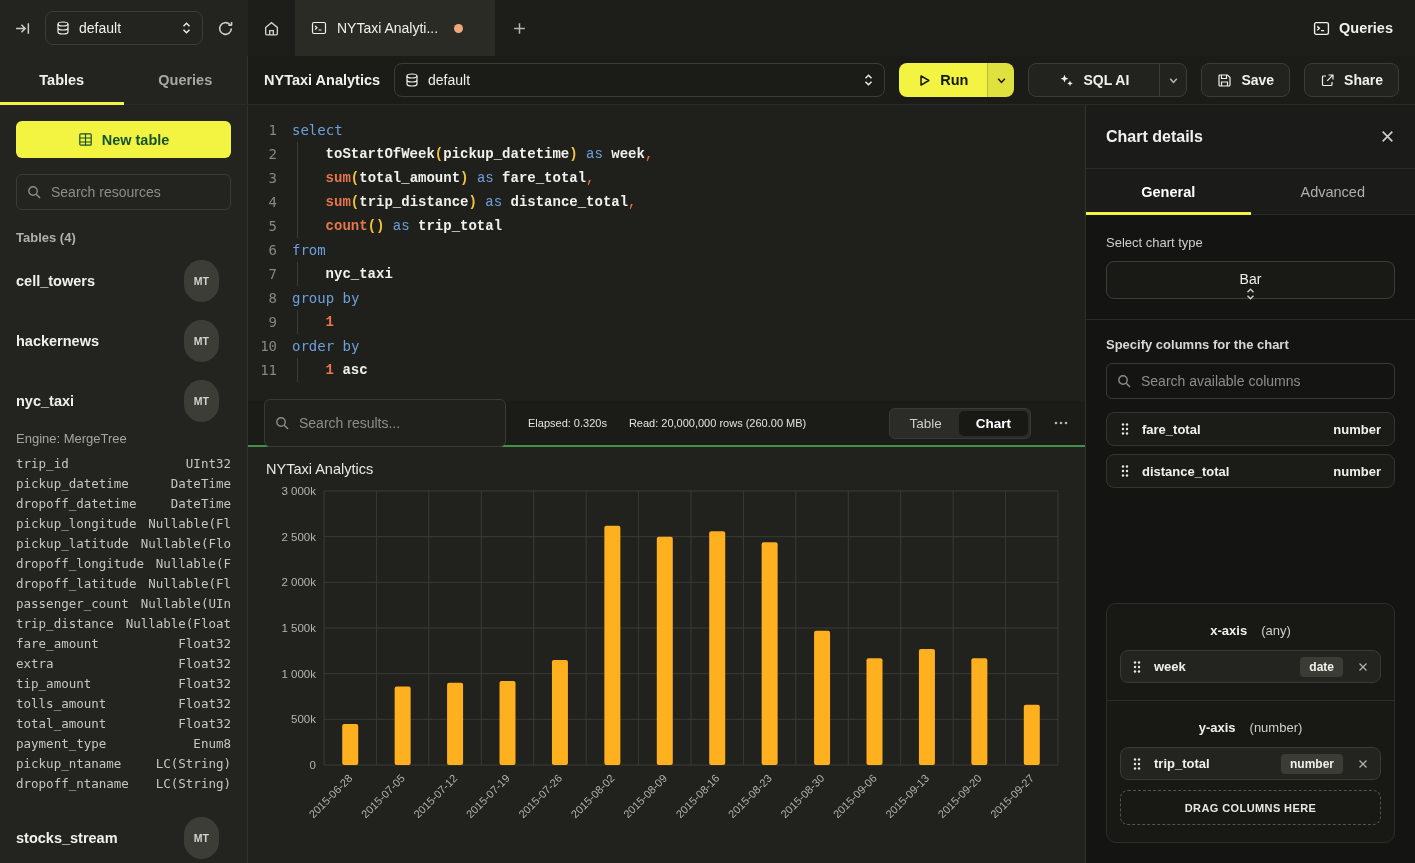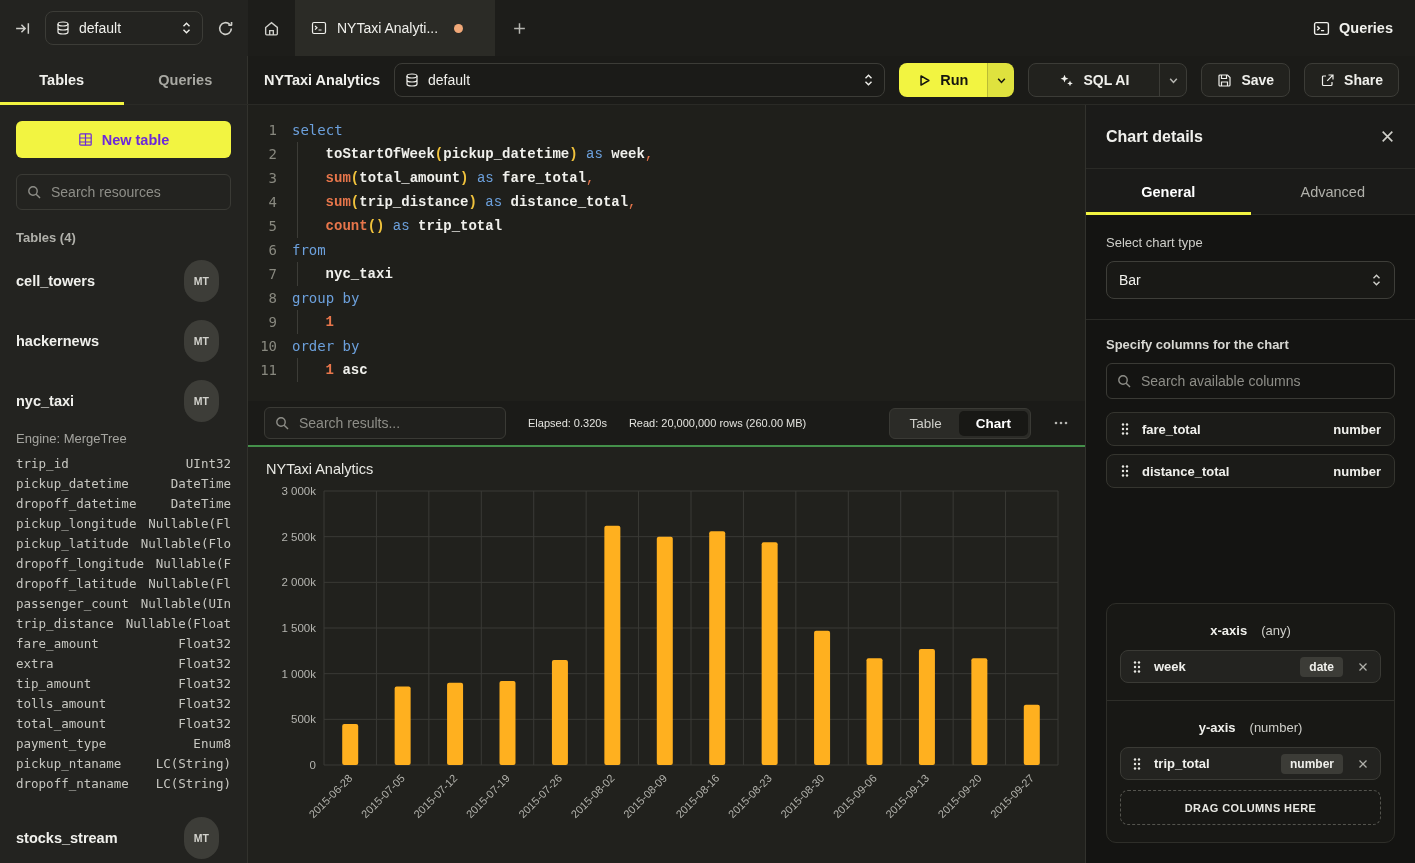--- a/index.html
+++ b/index.html
@@ -53,21 +53,21 @@
   .sqlai{border:1px solid #3c3c37; border-radius:8px; background:#22221e;}
   .sqlai-main{display:flex; align-items:center; gap:9px; padding:0 30px; font-weight:600;}
   .sqlai-chev{width:27px; display:flex; align-items:center; justify-content:center; border-left:1px solid #3c3c37; color:#b5b5b0;}
 
   
   .row3{flex:1; display:flex; align-items:stretch; min-height:0;}
 
   
   .sidebar{width:248px; flex:none; background:var(--sidebar); border-right:1px solid var(--border);
     display:flex; flex-direction:column; overflow:hidden; padding-top:16px;}
-  .new-table{margin:0 16px; height:37px; border-radius:6px; background:var(--yellow); color:#6d28d9;
+  .new-table{margin:0 16px; height:37px; border-radius:6px; background:var(--yellow); color:#14532d;
     font-weight:700; font-size:14.5px; display:flex; align-items:center; justify-content:center; gap:9px; border:none;}
   .search-wrap{position:relative; margin:16px 16px 0;}
   .search-wrap .icon{position:absolute; left:11px; top:50%; transform:translateY(-50%); color:var(--muted2);}
   .search-input{width:100%; height:36px; border:1px solid #3a3a35; border-radius:6px; background:transparent;
     color:var(--text); padding:0 10px 0 34px; font-size:14px; font-family:"Liberation Sans",sans-serif;}
   .search-input::placeholder{color:var(--muted2);}
   .section-label{margin:20px 16px 6px; color:#b0b0aa; font-size:13px; font-weight:600;}
   .tables-list{overflow:hidden; flex:1;}
   .table-row{display:flex; align-items:center; padding:9px 28px 9px 16px;}
   .table-row .tname{font-size:14.5px; font-weight:600; flex:1;}
@@ -86,21 +86,21 @@
   .code-line .ln{width:44px; flex:none; text-align:right; padding-right:15px; color:#88887f;}
   .code-line .code{flex:1;}
   .code-line.indented .code{background:linear-gradient(to right, transparent 5px, #3c3c37 5px, #3c3c37 6px, transparent 6px);font-family:Liberation Mono, monospace;}
   .kw{color:var(--kw);} .fn{color:var(--fn); font-weight:700;} .fnw{color:var(--text); font-weight:700;}
   .par{color:var(--par); font-weight:700;} .id{color:var(--text); font-weight:700;}
   .pun{color:var(--fn);} .num{color:var(--num); font-weight:700;} .tx{color:var(--text);}
 
   
   .results-bar{height:44px; flex:none; display:flex; align-items:center; padding:0 16px; gap:22px; background:var(--bg);}
   .results-search{position:relative; width:242px;}
-  .results-search .search-input{height:32px; background:#20201d;}
+  .results-search .search-input{height:48px; background:#20201d;}
   .stat{font-size:11px; color:#e4e4df;}
   .seg-toggle{margin-left:auto; display:flex; align-items:center; background:#2b2b27; border:1px solid #3a3a35;
     border-radius:6px; padding:2px;}
   .seg{padding:5px 17px; font-size:13.5px; color:#cfcfca; border-radius:5px;}
   .seg.active{background:#181815; color:#fff; font-weight:700;}
   .more-btn{color:#b5b5b0; display:flex;}
 
   
   .chart-wrap{flex:1; min-height:0; background:var(--chartbg); border-top:2px solid var(--green); padding:12px 18px 0;}
   .chart-title{font-size:14.5px; color:#e8e8e3; margin:2px 0 6px;}
@@ -113,21 +113,21 @@
   .rp-head .t{font-size:16px; font-weight:700;}
   .rp-close{color:#d0d0ca;}
   .rp-tabs{flex:none; height:46px; display:flex; background:var(--rpanel-head); border-bottom:1px solid var(--border-soft);}
   .rp-tab{flex:1; display:flex; align-items:center; justify-content:center; font-size:14.5px; color:#b0b0aa; position:relative;}
   .rp-tab.active{color:#fff; font-weight:600;}
   .rp-tab.active::after{content:""; position:absolute; left:0; right:0; bottom:-1px; height:3px; background:var(--yellow);}
   .rp-body{flex:1; display:flex; flex-direction:column; overflow:hidden;}
   .rp-section{padding:20px; border-bottom:1px solid var(--border-soft);}
   .field-label{font-size:13px; color:#cfcfca; margin-bottom:11px;}
   .select-box{height:38px; border:1px solid #3e3e39; border-radius:8px; display:flex; align-items:center;
-    padding:9px 12px; justify-content:space-between; color:var(--text); font-size:14px; background:#191916;}
+    padding:9px 12px; justify-content:space-between; color:var(--text); font-size:14px; background:#191916;flex-direction:column;}
   .rp-section2{padding:17px 20px 0; border-bottom:none;}
   .field-label-b{font-size:13px; font-weight:700; color:#d8d8d3; margin-bottom:11px;}
   .chips{display:flex; flex-direction:column; gap:8px; margin-top:13px;}
   .chip{height:34px; border:1px solid #35352f; border-radius:8px; background:#1b1b18; display:flex;
     align-items:center; gap:12px; padding:0 13px; font-size:13px; font-weight:700;}
   .chip .ctype{margin-left:auto;}
   .drag-dots{color:#e8e8e3;}
   .axis-box{margin:auto 20px 20px; border:1px solid #2e2e29; border-radius:10px; background:#181815;}
   .axis-section{padding:13px 13px 17px;}
   .axis-section + .axis-section{border-top:1px solid #2e2e29;}

